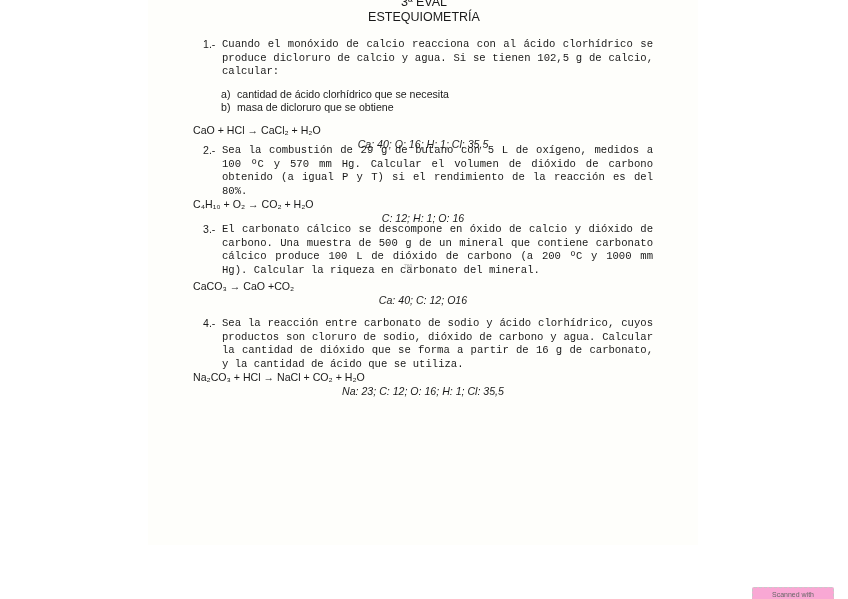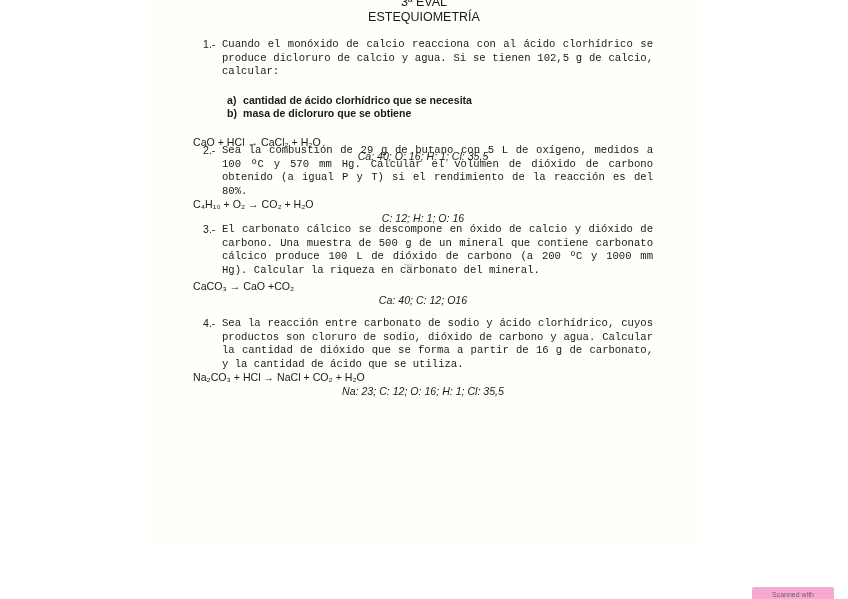--- a/index.html
+++ b/index.html
@@ -5,21 +5,21 @@
   html, body { margin:0; padding:0; }
   body { width:848px; height:599px; background:#ffffff; position:relative; overflow:hidden;
          font-family:"Liberation Sans", sans-serif; color:#1a1a1a; }
   .page { position:absolute; left:148px; top:0; width:550px; height:545px; background:#fefefb; }
   .title { position:absolute; left:0; width:848px; text-align:center; font-size:12.5px; }
   .t1 { top:-5px; }
   .t2 { top:10px; }
   .prob { position:absolute; left:203px; width:450px; font-size:10.6px; line-height:13.6px; }
   .prob .num { position:absolute; left:0; top:0; }
   .prob .body { padding-left:19px; text-align:justify;font-family:Liberation Mono, monospace; }
-  .items { margin:15px; padding:0; list-style:none;font-weight:bold; }
+  .items { margin:9px; padding:0; list-style:none; }
   .items li { padding-left:9px; }
   .items .lbl { display:inline-block; width:16px; }
   .eq { text-align:left; margin-left:-10px; }
   .masses { text-align:center; font-style:italic; margin-left:-10px; }
   .cs { position:absolute; left:752px; top:587px; width:80px; height:29px; border:1px dashed #c8c8c8;
         border-radius:2px; background:#f9a8d4; }
   .cs .small { position:absolute; top:3px; left:0; width:80px; text-align:center; font-size:7px; color:#666; }
   .cs .brand { position:absolute; top:13px; left:4px; display:flex; align-items:center; gap:3px; }
   .cs .logo { width:12px; height:10px; background:#1a1a1a; border-radius:2px; color:#fff; font-size:6px;
               font-weight:bold; text-align:center; line-height:10px; border-bottom:2px solid #16b38a; }

